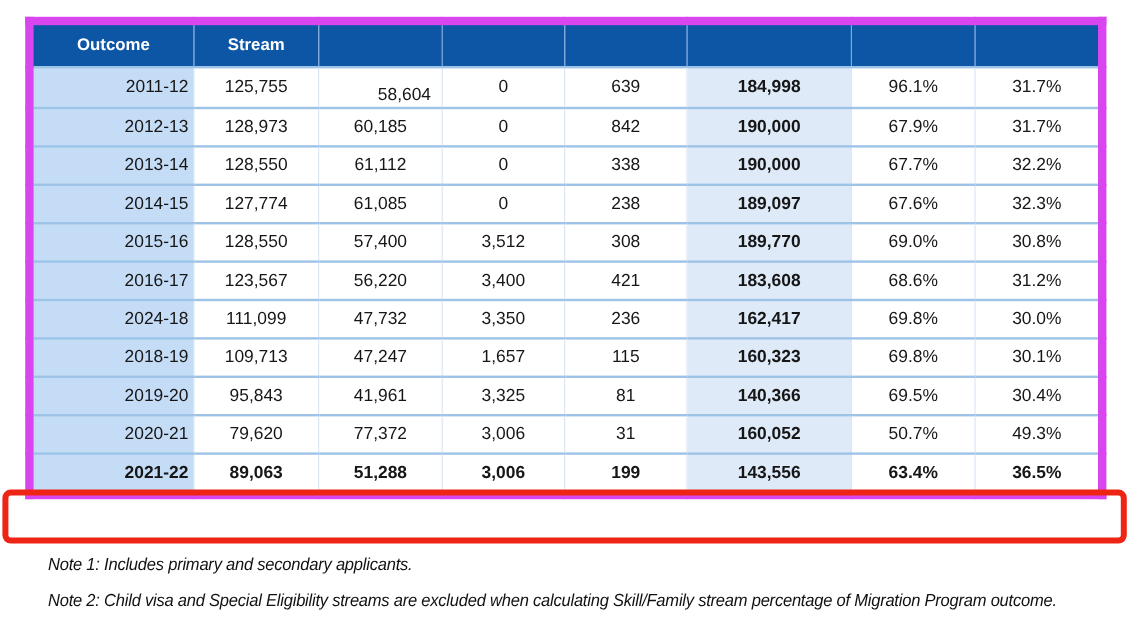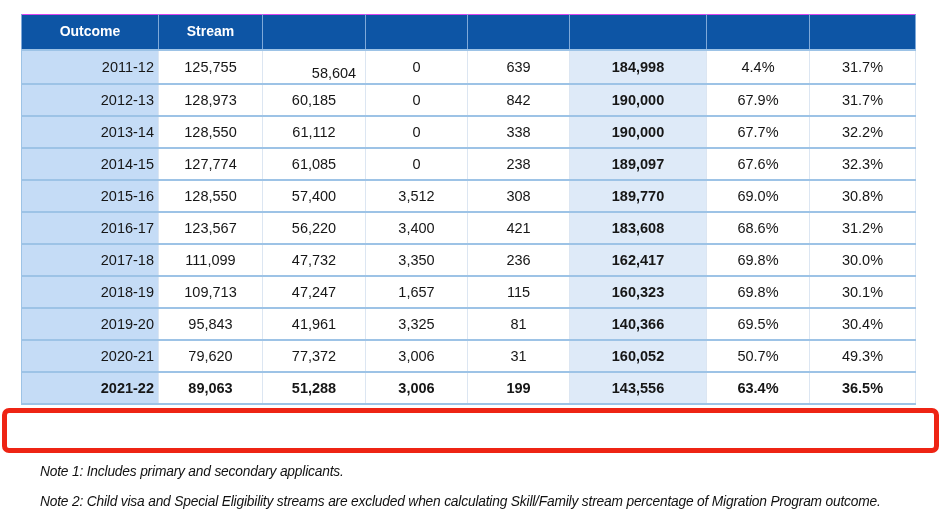--- a/index.html
+++ b/index.html
@@ -11,21 +11,21 @@
     font-family: "Liberation Sans", sans-serif;
     overflow: hidden;
   }
   table.mig-table {
     position: absolute;
     left: 21px;
     top: 14px;
     border-collapse: collapse;
     table-layout: fixed;
     width: 894px;
-    border: 1px solid #d946ef;
+    border: 7px solid #d946ef;
   }
   
   thead th {
     background: #0D55A5;
     color: #ffffff;
     font-weight: bold;
     font-size: 14px;
     text-align: center;
     vertical-align: middle;
     border-left: 1px solid #7FA9D9;
@@ -115,21 +115,21 @@
       </tr>
     </thead>
     <tbody id="tbody">
         <tr>
           <td class="year-col">2011-12</td>
           <td>125,755</td>
           <td class="baseline-low">58,604</td>
           <td>0</td>
           <td>639</td>
           <td class="total-col">184,998</td>
-          <td>4.4%</td>
+          <td>96.1%</td>
           <td>31.7%</td>
         </tr>
         <tr>
           <td class="year-col">2012-13</td>
           <td>128,973</td>
           <td>60,185</td>
           <td>0</td>
           <td>842</td>
           <td class="total-col">190,000</td>
           <td>67.9%</td>
@@ -169,21 +169,21 @@
           <td class="year-col">2016-17</td>
           <td>123,567</td>
           <td>56,220</td>
           <td>3,400</td>
           <td>421</td>
           <td class="total-col">183,608</td>
           <td>68.6%</td>
           <td>31.2%</td>
         </tr>
         <tr>
-          <td class="year-col">2017-18</td>
+          <td class="year-col">2024-18</td>
           <td>111,099</td>
           <td>47,732</td>
           <td>3,350</td>
           <td>236</td>
           <td class="total-col">162,417</td>
           <td>69.8%</td>
           <td>30.0%</td>
         </tr>
         <tr>
           <td class="year-col">2018-19</td>

